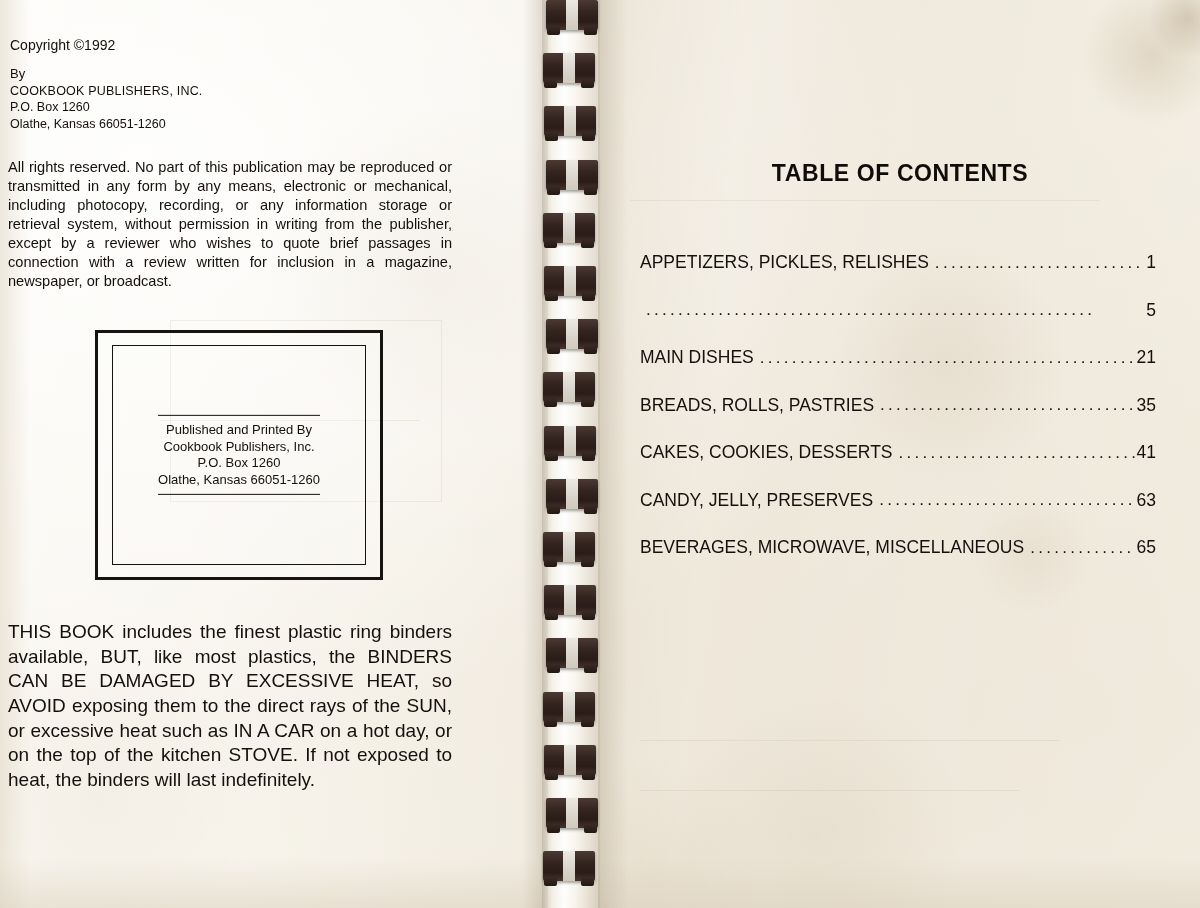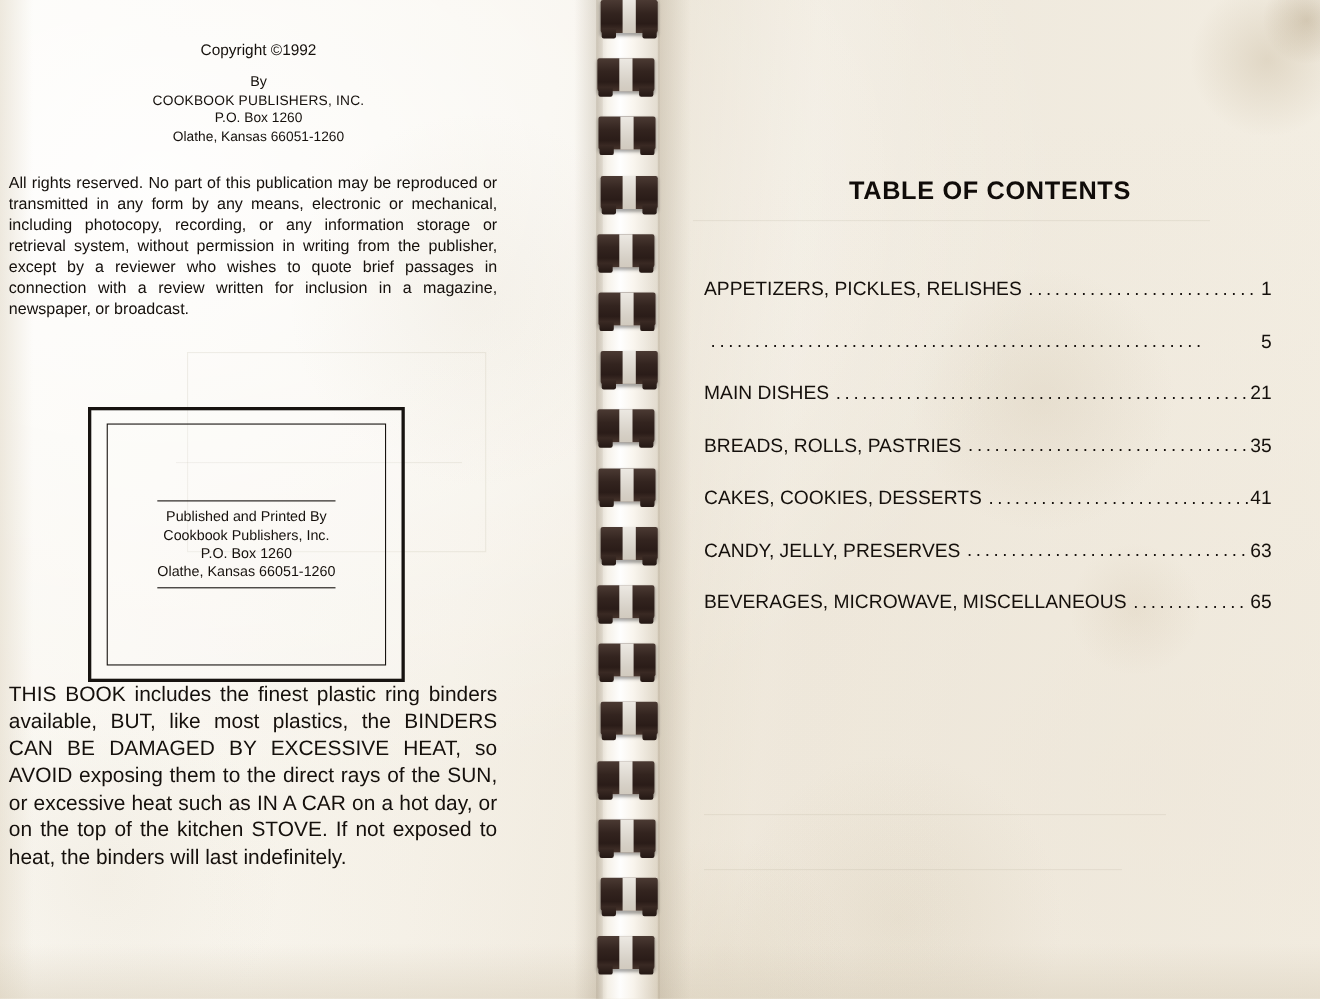--- a/index.html
+++ b/index.html
@@ -83,21 +83,20 @@
     pointer-events: none;
     border: 1px solid rgba(150,136,112,0.13);
   }
 
   
   .copyright-block {
     position: absolute;
     left: 10px;
     top: 36px;
     width: 450px;
-    text-align: center;
     font-size: 13.5px;
     line-height: 1.30;
   }
   .copyright-line1 { font-size: 14px; }
   .copyright-by { margin-top: 12px; font-size: 13px; }
   .pub-name { font-size: 12.5px; letter-spacing: 0.2px; }
   .pub-addr { font-size: 12.5px; }
 
   .rights-text {
     position: absolute;
@@ -106,28 +105,27 @@
     width: 444px;
     font-size: 14.6px;
     line-height: 1.30;
     text-align: justify;
     text-justify: inter-word;
   }
 
   
   .printer-box-outer {
     position: absolute;
-    left: 80px;
+    left: 95px;
     top: 330px;
     width: 288px;
     height: 250px;
     border: 3px solid #171310;
     box-sizing: border-box;
     background: rgba(255,255,255,0.22);
-    margin-top: 40px;
   }
   .printer-box-inner {
     position: absolute;
     left: 14px; top: 12px; right: 14px; bottom: 12px;
     border: 1.5px solid #171310;
     box-sizing: border-box;
   }
   .printer-text {
     position: absolute;
     left: 0; right: 0;

